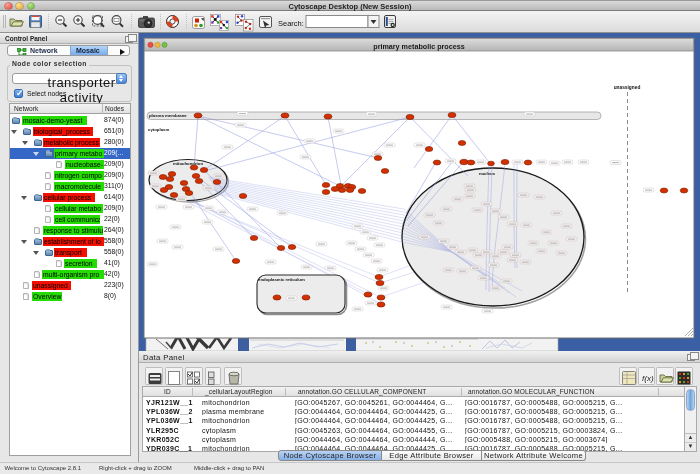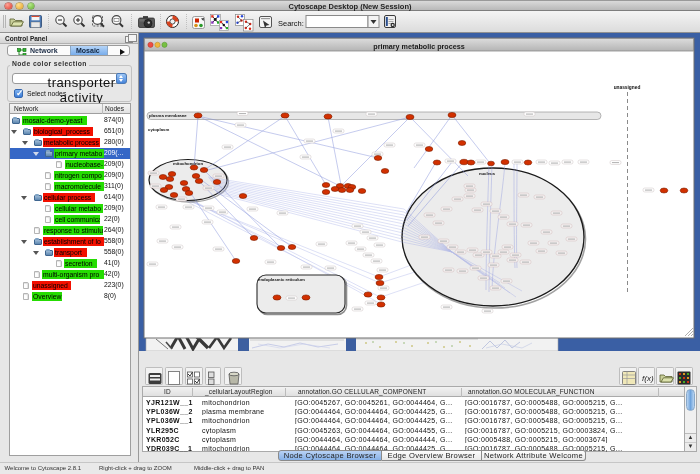--- a/index.html
+++ b/index.html
@@ -665,20 +665,24 @@
           <ellipse cx="381" cy="304.5" rx="4" ry="2.6"></ellipse>
 
           <ellipse cx="664" cy="190.5" rx="3.8" ry="2.5"></ellipse>
           <ellipse cx="684" cy="190.5" rx="3.8" ry="2.5"></ellipse>
         </g>
       </g>
     </svg>
   </div>
 
   <div id="dpanel" class="abs">
+    <div id="dpanel-title">
+        <span>Data Panel</span>
+      <div class="floaticon" style="right:5px; top:3px;"></div>
+    </div>
     <svg style="position:absolute; left:0; top:13px;" width="561" height="22" viewBox="0 0 561 22">
       <g fill="#f2f2f2" stroke="#ababab" stroke-width="0.7">
         <rect x="6.5" y="3.5" width="17" height="17" rx="1"></rect>
         <rect x="26.5" y="3.5" width="17" height="17" rx="1"></rect>
         <rect x="46.5" y="3.5" width="17" height="17" rx="1"></rect>
         <rect x="66.5" y="3.5" width="15" height="17" rx="1"></rect>
         <rect x="85.5" y="3.5" width="17" height="17" rx="1"></rect>
         <rect x="480.5" y="3.5" width="17" height="17" rx="1"></rect>
         <rect x="499.5" y="3.5" width="16" height="17" rx="1"></rect>
         <rect x="517.5" y="3.5" width="17" height="17" rx="1"></rect>
@@ -779,21 +783,21 @@
           <span class="dcell" style="left:152px; width:166px;">[GO:0044464, GO:0044464, GO:0044425, G...</span>
           <span class="dcell" style="left:322px; width:192px;">[GO:0016787, GO:0005488, GO:0005215, G...</span>
         </div>
     </div>
     <div id="dscroll">
       <div style="position:absolute; left:1px; top:2px; width:9px; height:22px; background:linear-gradient(90deg,#b8d4f2,#6fa3dc,#b8d4f2); border:1px solid #89a8c8; border-radius:5px;"></div>
       <div style="position:absolute; left:0; bottom:9px; width:11px; height:9px; background:#ececec; border-top:1px solid #bbb; font-size:6px; text-align:center; color:#333;">▲</div>
       <div style="position:absolute; left:0; bottom:0; width:11px; height:9px; background:#ececec; border-top:1px solid #ccc; font-size:6px; text-align:center; color:#333;">▼</div>
     </div>
     <div class="seg" style="left:139px; width:104px; background:linear-gradient(#b9d2f4,#86b1e8); border-radius:3px 0 0 3px;">Node Cytoscape Browser</div>
-    <div class="seg" style="left:243px; width:100px; border-left:none;">Edge Overview Browser</div>
+    <div class="seg" style="left:243px; width:100px; border-left:none;">Edge Attribute Browser</div>
     <div class="seg" style="left:343px; width:104px; border-left:none; border-radius:0 3px 3px 0;">Network Attribute Welcome</div>
   </div>
 
   <div id="statusbar" class="abs">
     <span style="left:4.5px;">Welcome to Cytoscape 2.8.1</span>
     <span style="left:99px;">Right-click + drag to ZOOM</span>
     <span style="left:194px;">Middle-click + drag to PAN</span>
   </div>
 
 </div>

